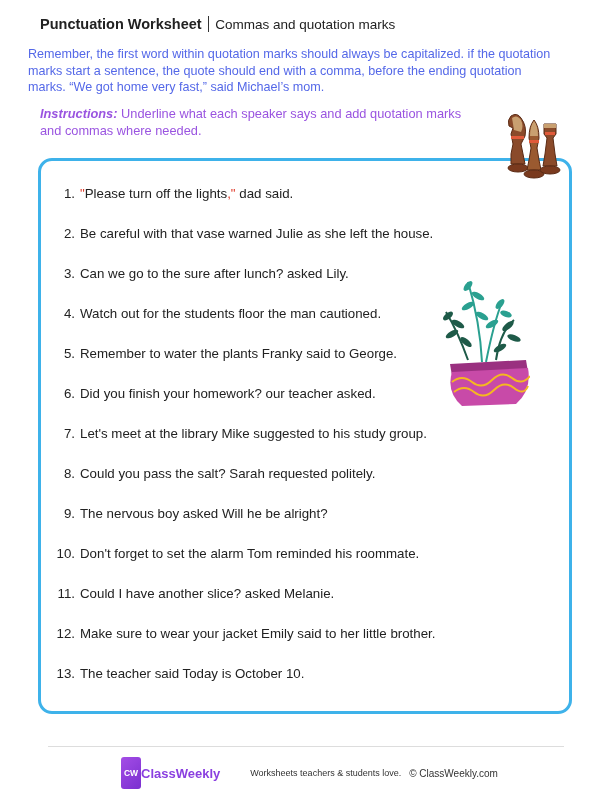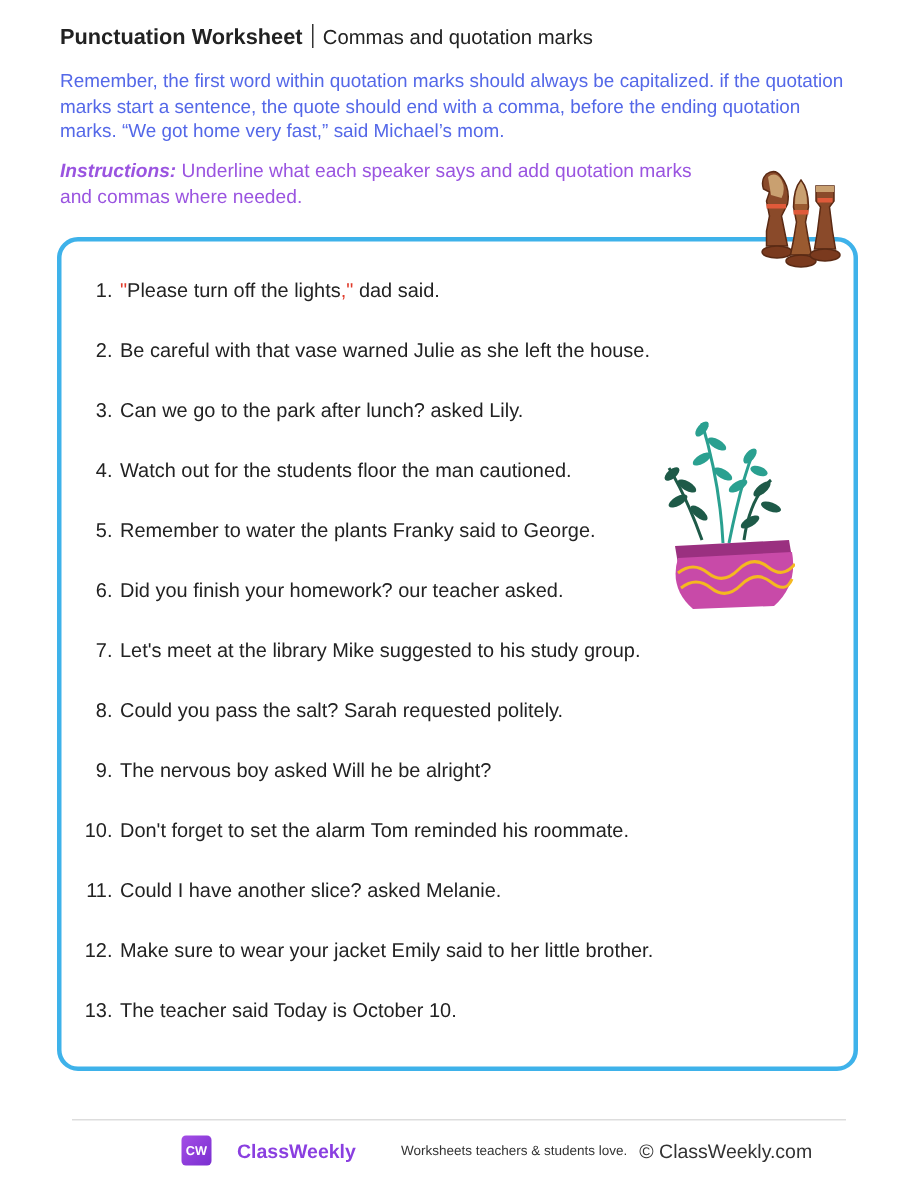--- a/index.html
+++ b/index.html
@@ -2,38 +2,38 @@
 <html><head>
 <meta charset="utf-8">
 <style>
   html, body { margin:0; padding:0; background:#fff; }
   body { width:612px; height:792px; position:relative; overflow:hidden;
          font-family:"Liberation Sans", "DejaVu Sans", sans-serif; color:#222; }
   .header { position:absolute; left:40px; top:16px; font-size:14.5px; color:#222; }
   .header .title { font-weight:bold; }
   .header .sep { display:inline-block; width:1.5px; height:16px; background:#333; vertical-align:-3px; margin:0 6px; }
   .header .subtitle { font-size:13.5px; }
-  .note { position:absolute; left:40px; top:46px; width:530px; font-size:12.6px; line-height:16.5px; color:#5468e8; }
+  .note { position:absolute; left:28px; top:46px; width:530px; font-size:12.6px; line-height:16.5px; color:#5468e8; }
   .instructions { position:absolute; left:40px; top:105px; width:430px; font-size:12.8px; line-height:17px; color:#9a54e0; }
   .instructions b { font-weight:bold;font-style:italic; }
   .box { position:absolute; left:38px; top:158px; width:534px; height:556px;
          border:3px solid #3eb2ea; border-radius:14px; box-sizing:border-box; }
   .chess { position:absolute; left:505px; top:108px; width:56px; height:72px; }
   .plant { position:absolute; left:438px; top:272px; width:92px; height:140px; }
   .list { position:absolute; left:50px; top:186px; margin:0; padding:0; list-style:none; }
   .list li { position:absolute; left:0; white-space:nowrap; font-size:13.3px; color:#222; }
   .list .num { display:inline-block; width:25px; text-align:right; margin-right:5px; }
   .q { color:#e03a2a; }
   .footer-line { position:absolute; left:48px; top:746px; width:516px; height:1px; background:#ddd; }
   .footer { position:absolute; left:121px; top:757px; display:flex; align-items:center; }
-  .logo-box { width:20px; height:20px; border-radius:3px; background:linear-gradient(135deg,#a44de6,#7a2fd0);
+  .logo-box { width:20px; height:32px; border-radius:3px; background:linear-gradient(135deg,#a44de6,#7a2fd0);
               color:#fff; font-size:8.5px; font-weight:bold; display:flex; align-items:center; justify-content:center; }
-  .brand { color:#8a3fe0; font-weight:bold; font-size:13px; margin-left:17px; }
+  .brand { color:#8a3fe0; font-weight:bold; font-size:13px; margin-left:0; }
   .tagline { font-size:9px; color:#333; margin-left:30px; }
-  .copy { font-size:13px; color:#333; margin-left:8px; }
+  .copy { font-size:10px; color:#333; margin-left:8px; }
 </style>
 </head>
 <body>
 
 <div class="header">
   <span class="title">Punctuation Worksheet</span><span class="sep"></span><span class="subtitle">Commas and quotation marks</span>
 </div>
 
 <div class="note">Remember, the first word within quotation marks should always be capitalized. if the quotation marks start a sentence, the quote should end with a comma, before the ending quotation marks. “We got home very fast,” said Michael’s mom.</div>
 
@@ -90,21 +90,21 @@
   <path d="M14 100 Q8 120 24 134 L78 132 Q94 118 90 96 Z" fill="#c84aa8"></path>
   <path d="M14 110 Q24 102 34 110 T54 108 T74 106 T92 104" stroke="#f5b820" stroke-width="2" fill="none"></path>
   <path d="M16 120 Q26 112 36 120 T56 118 T76 116 T90 114" stroke="#f5b820" stroke-width="2" fill="none"></path>
 </svg>
 
 <ul class="list">
   <li style="top:0px">
     <span class="num">1.</span><span class="q">"</span><span>Please turn off the lights</span><span class="q">,"</span><span> dad said.</span>
   </li>
   <li style="top:40px"><span class="num">2.</span><span>Be careful with that vase warned Julie as she left the house.</span></li>
-  <li style="top:80px"><span class="num">3.</span><span>Can we go to the park after lunch? asked Lily.</span></li>
+  <li style="top:80px"><span class="num">3.</span><span>Can we go to the sure after lunch? asked Lily.</span></li>
   <li style="top:120px"><span class="num">4.</span><span>Watch out for the students floor the man cautioned.</span></li>
   <li style="top:160px"><span class="num">5.</span><span>Remember to water the plants Franky said to George.</span></li>
   <li style="top:200px"><span class="num">6.</span><span>Did you finish your homework? our teacher asked.</span></li>
   <li style="top:240px"><span class="num">7.</span><span>Let's meet at the library Mike suggested to his study group.</span></li>
   <li style="top:280px"><span class="num">8.</span><span>Could you pass the salt? Sarah requested politely.</span></li>
   <li style="top:320px"><span class="num">9.</span><span>The nervous boy asked Will he be alright?</span></li>
   <li style="top:360px"><span class="num">10.</span><span>Don't forget to set the alarm Tom reminded his roommate.</span></li>
   <li style="top:400px"><span class="num">11.</span><span>Could I have another slice? asked Melanie.</span></li>
   <li style="top:440px"><span class="num">12.</span><span>Make sure to wear your jacket Emily said to her little brother.</span></li>
   <li style="top:480px"><span class="num">13.</span><span>The teacher said Today is October 10.</span></li>

